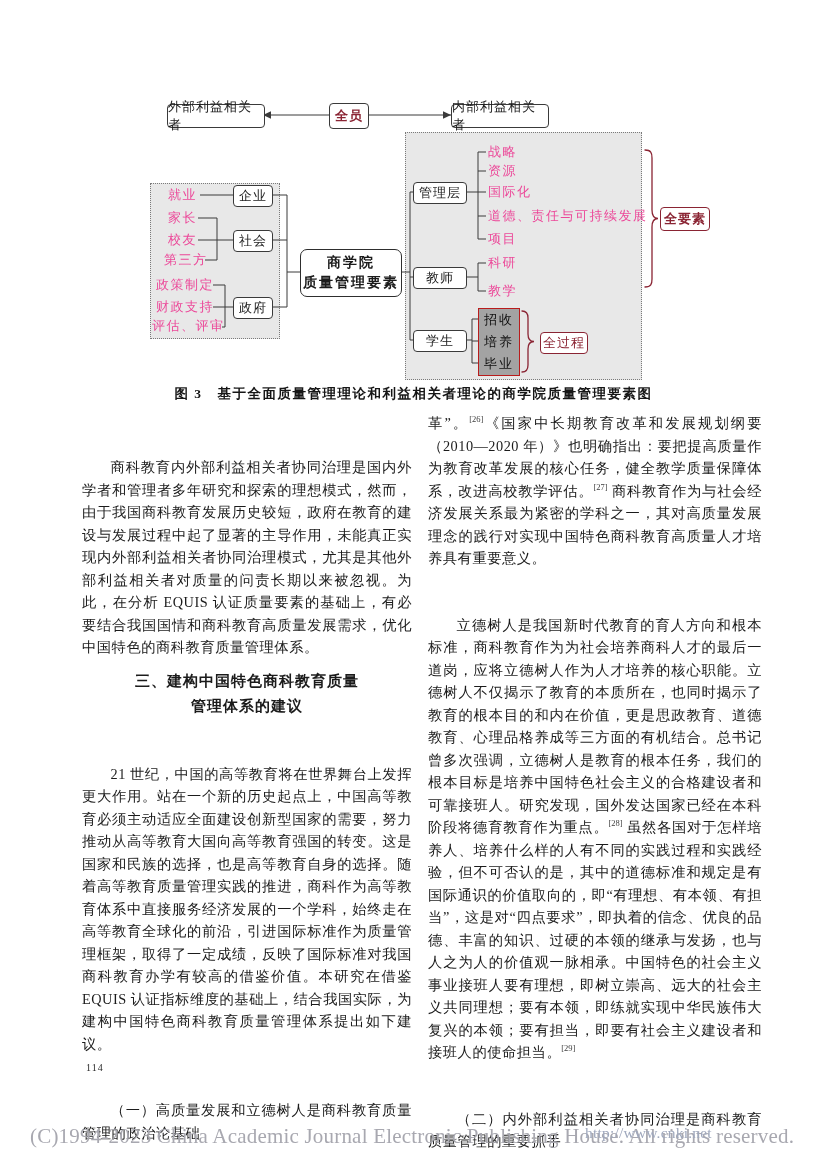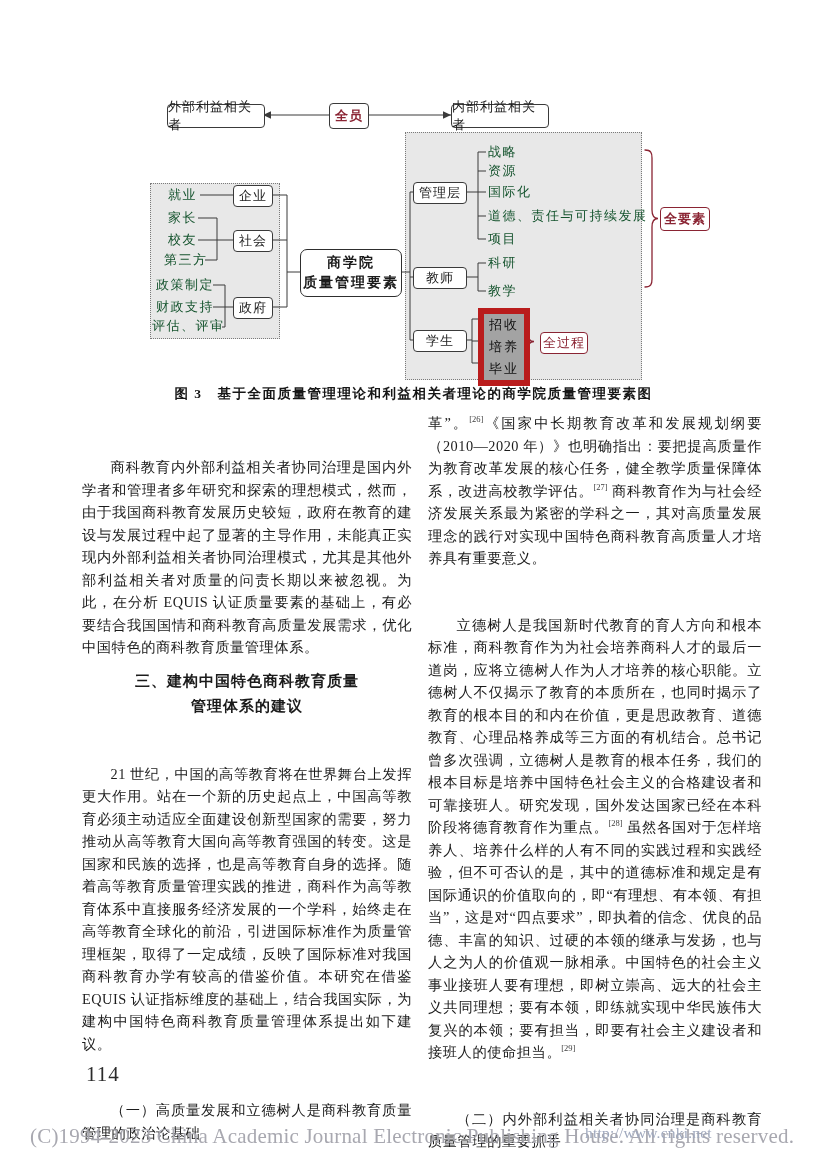--- a/index.html
+++ b/index.html
@@ -5,41 +5,41 @@
   html,body{margin:0;padding:0;background:#f2f2f2;}
   .page{position:relative;width:827px;height:1170px;background:#ffffff;margin:0 auto;overflow:hidden;
         font-family:"Liberation Serif","DejaVu Serif",serif;color:#1b1b1b;}
   
   .figure{position:absolute;left:0;top:95px;width:827px;height:312px;}
   .panel{position:absolute;background:#e8e8e8;border:1px dotted #7a7a7a;}
   .dlines{position:absolute;left:0;top:0;z-index:2;}
   .dbox{position:absolute;z-index:3;background:#ffffff;border:1px solid #3a3a3a;border-radius:4px;
         font-size:13px;line-height:18px;display:flex;align-items:center;justify-content:center;
         letter-spacing:1px;color:#1b1b1b;}
-  .dlab{position:absolute;z-index:3;font-size:13px;line-height:18px;letter-spacing:1.5px;color:#14532d;white-space:nowrap;}
+  .dlab{position:absolute;z-index:3;font-size:13px;line-height:18px;letter-spacing:1.5px;color:#ec4899;white-space:nowrap;}
   .accent{color:#8a2433;}
   .accent-box{border-color:#8a2433;}
   .centerbox{position:absolute;z-index:3;background:#fff;border:1.3px solid #2e2e2e;border-radius:7px;
         display:flex;flex-direction:column;align-items:center;justify-content:center;
         font-size:14px;font-weight:bold;letter-spacing:2px;line-height:20px;}
-  .darkbox{position:absolute;z-index:3;background:#a3a3a3;border:6px solid #b91c1c;
+  .darkbox{position:absolute;z-index:3;background:#a3a3a3;border:1px solid #b91c1c;
         display:flex;flex-direction:column;align-items:center;justify-content:center;
         font-size:13px;line-height:22px;letter-spacing:2px;color:#111;}
   .caption{position:absolute;left:60px;top:290px;width:707px;text-align:center;z-index:3;
         font-size:13.5px;font-weight:bold;letter-spacing:1.5px;color:#161616;}
   
   .col{position:absolute;top:412px;width:330px;text-align:justify;
        font-size:14.3px;line-height:22.5px;letter-spacing:0.5px;}
   .col p{margin:0;}
   .col p.indent{text-indent:2em;margin-top:44px;}
   .col h3{margin:10px 0 8px 0;font-size:15px;font-weight:bold;text-align:center;
           line-height:25px;letter-spacing:1px;}
   sup{font-size:8.5px;letter-spacing:0;line-height:0;color:#3c3c3c;vertical-align:super;}
   
-  .pagenum{position:absolute;left:86px;top:1062px;font-size:21px;letter-spacing:1px;color:#2b2b2b;}
+  .pagenum{position:absolute;left:86px;top:1062px;font-size:10px;letter-spacing:1px;color:#2b2b2b;}
   .footer-copy{position:absolute;left:30px;top:1124px;font-size:21px;color:#a8a8b0;letter-spacing:0.2px;}
   .footer-url{position:absolute;left:585px;top:1124px;font-size:15.5px;color:#9fa8bd;letter-spacing:0.2px;}
 </style>
 </head>
 <body>
 
 <div class="page">
 
   <div class="figure">
 

